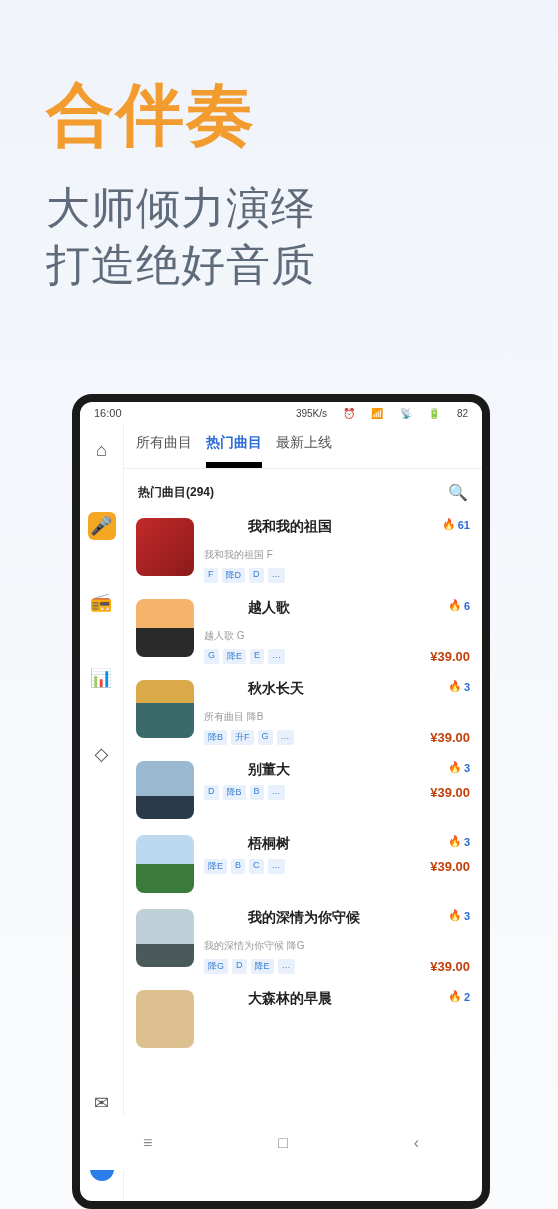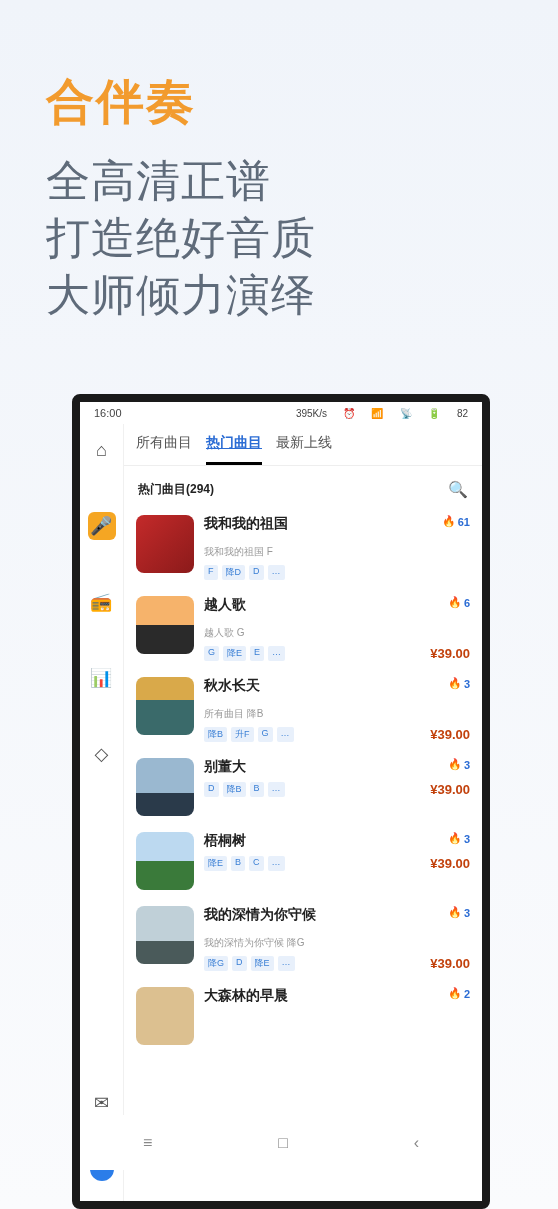--- a/index.html
+++ b/index.html
@@ -5,21 +5,21 @@
 * { margin: 0; padding: 0; box-sizing: border-box; }
 body {
   width: 558px;
   height: 1209px;
   background: linear-gradient(180deg, #f0f4fa 0%, #fafbfd 100%);
   font-family: "PingFang SC", "Microsoft YaHei", sans-serif;
   position: relative;
   overflow: hidden;
 }
 .promo-title {
-  font-size: 48px;
+  font-size: 68px;
   font-weight: 700;
   color: #f29b2e;
   padding: 70px 0 0 46px;
   letter-spacing: 2px;
 }
 .promo-sub {
   font-size: 44px;
   color: #5f6b7a;
   padding-left: 46px;
   line-height: 1.3;
@@ -27,21 +27,21 @@
   letter-spacing: 1px;
 }
 .phone {
   position: absolute;
   left: 72px;
   top: 394px;
   width: 418px;
   height: 815px;
   background: #fff;
   border: 8px solid #1a1a1a;
-  border-radius: 8px;
+  border-radius: 20px;
   overflow: hidden;
 }
 .phone-bottom-bar {
   position: absolute;
   left: 72px;
   top: 1115px;
   width: 418px;
   height: 55px;
   background: #fff;
   border-left: 8px solid #1a1a1a;
@@ -117,22 +117,21 @@
   color: #555;
   border-bottom: 1px solid #eee;
 }
 .tab {
   padding-bottom: 10px;
   cursor: pointer;
 }
 .tab.active {
   color: #2b6cd4;
   font-weight: 600;
-  border-bottom: 3px solid #000000;
-  text-decoration: underline;
+  border-bottom: 6px solid #000000;
 }
 .section-header {
   display: flex;
   justify-content: space-between;
   align-items: center;
   padding: 14px 14px 8px;
 }
 .section-title {
   font-size: 12px;
   font-weight: 700;
@@ -164,20 +163,21 @@
 }
 .song-top {
   display: flex;
   justify-content: space-between;
   align-items: flex-start;
 }
 .song-title {
   font-size: 14px;
   font-weight: 600;
   color: #222;
+  margin-left: 44px;
 }
 .hot {
   font-size: 11px;
   color: #2b6cd4;
   font-weight: 700;
   display: flex;
   align-items: center;
   gap: 2px;
 }
 .song-sub {
@@ -215,23 +215,22 @@
 .t3 { background: linear-gradient(180deg,#9ab8d0 60%,#2a3a4a 60%); }
 .t4 { background: linear-gradient(180deg,#bcd9f0 50%,#3a7a3a 50%); }
 .t5 { background: linear-gradient(180deg,#c0d0d8 60%,#4a5a5a 60%); }
 .t6 { background: #dcc090; }
 </style>
 </head>
 <body>
 
 <div class="promo-title">合伴奏</div>
 <div class="promo-sub">
-  <div>全高清正谱</div>
+  <div>大师倾力演绎</div>
   <div>打造绝好音质</div>
-  <div>大师倾力演绎</div>
 </div>
 
 <div class="phone">
   <div class="status-bar">
     <span>16:00</span>
     <span class="status-right">
       <span>395K/s</span>
       <span>⏰</span>
       <span>📶</span>
       <span>📡</span>

